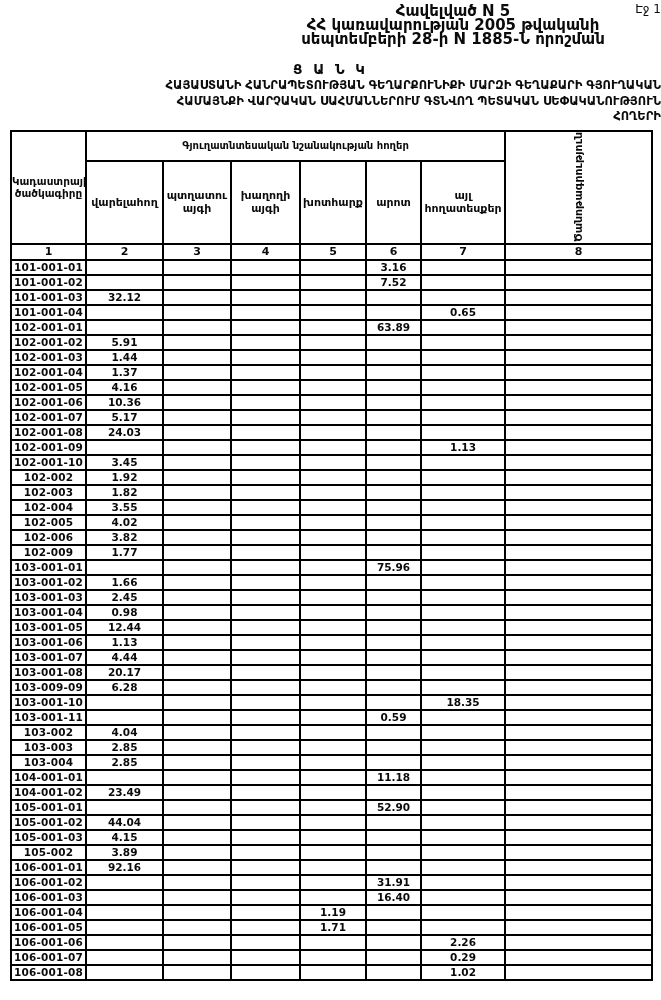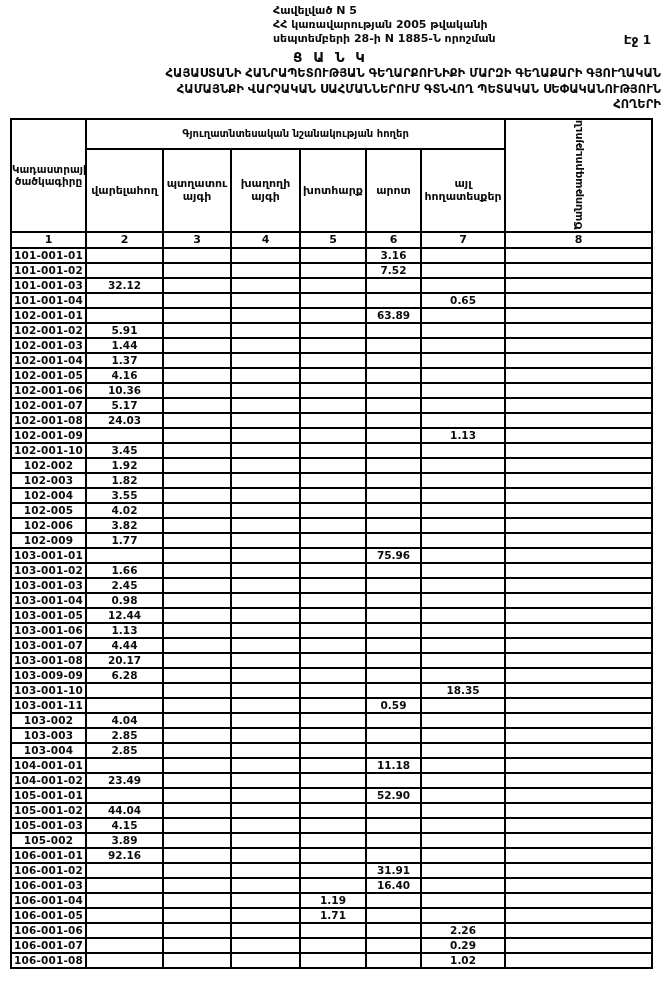--- a/index.html
+++ b/index.html
@@ -7,32 +7,33 @@
   body { font-family: "DejaVu Sans", "Liberation Sans", sans-serif; }
   .page {
     position: relative;
     width: 661px; height: 1000px;
     margin: 0 auto;
     background: #ffffff;
     color: #0b0b0b;
     overflow: hidden;
   }
   .page-number {
-    position: absolute; top: 2px; right: 10px;
-    font-size: 12px; font-weight: bold; margin-top: 31px;
+    position: absolute; top: 2px; right: 0;
+    font-size: 12px; font-weight: normal;
   }
   .appendix-block {
     width: 360px;
     margin: 4px 28px 0 auto;
-    font-size: 11px; font-weight: bold;
+    text-align: center;
+    font-size: 15px; font-weight: bold;
     line-height: 14px;
   }
   .doc-title {
     text-align: center;
-    margin-top: 3px;
+    margin-top: 15px;
     font-size: 13.5px; font-weight: bold;
     letter-spacing: 3px;
   }
   .doc-subtitle {
     text-align: right;
     margin-top: 1px;
     font-size: 11.5px; font-weight: bold;
     line-height: 15.5px;
     white-space: nowrap;
   }

